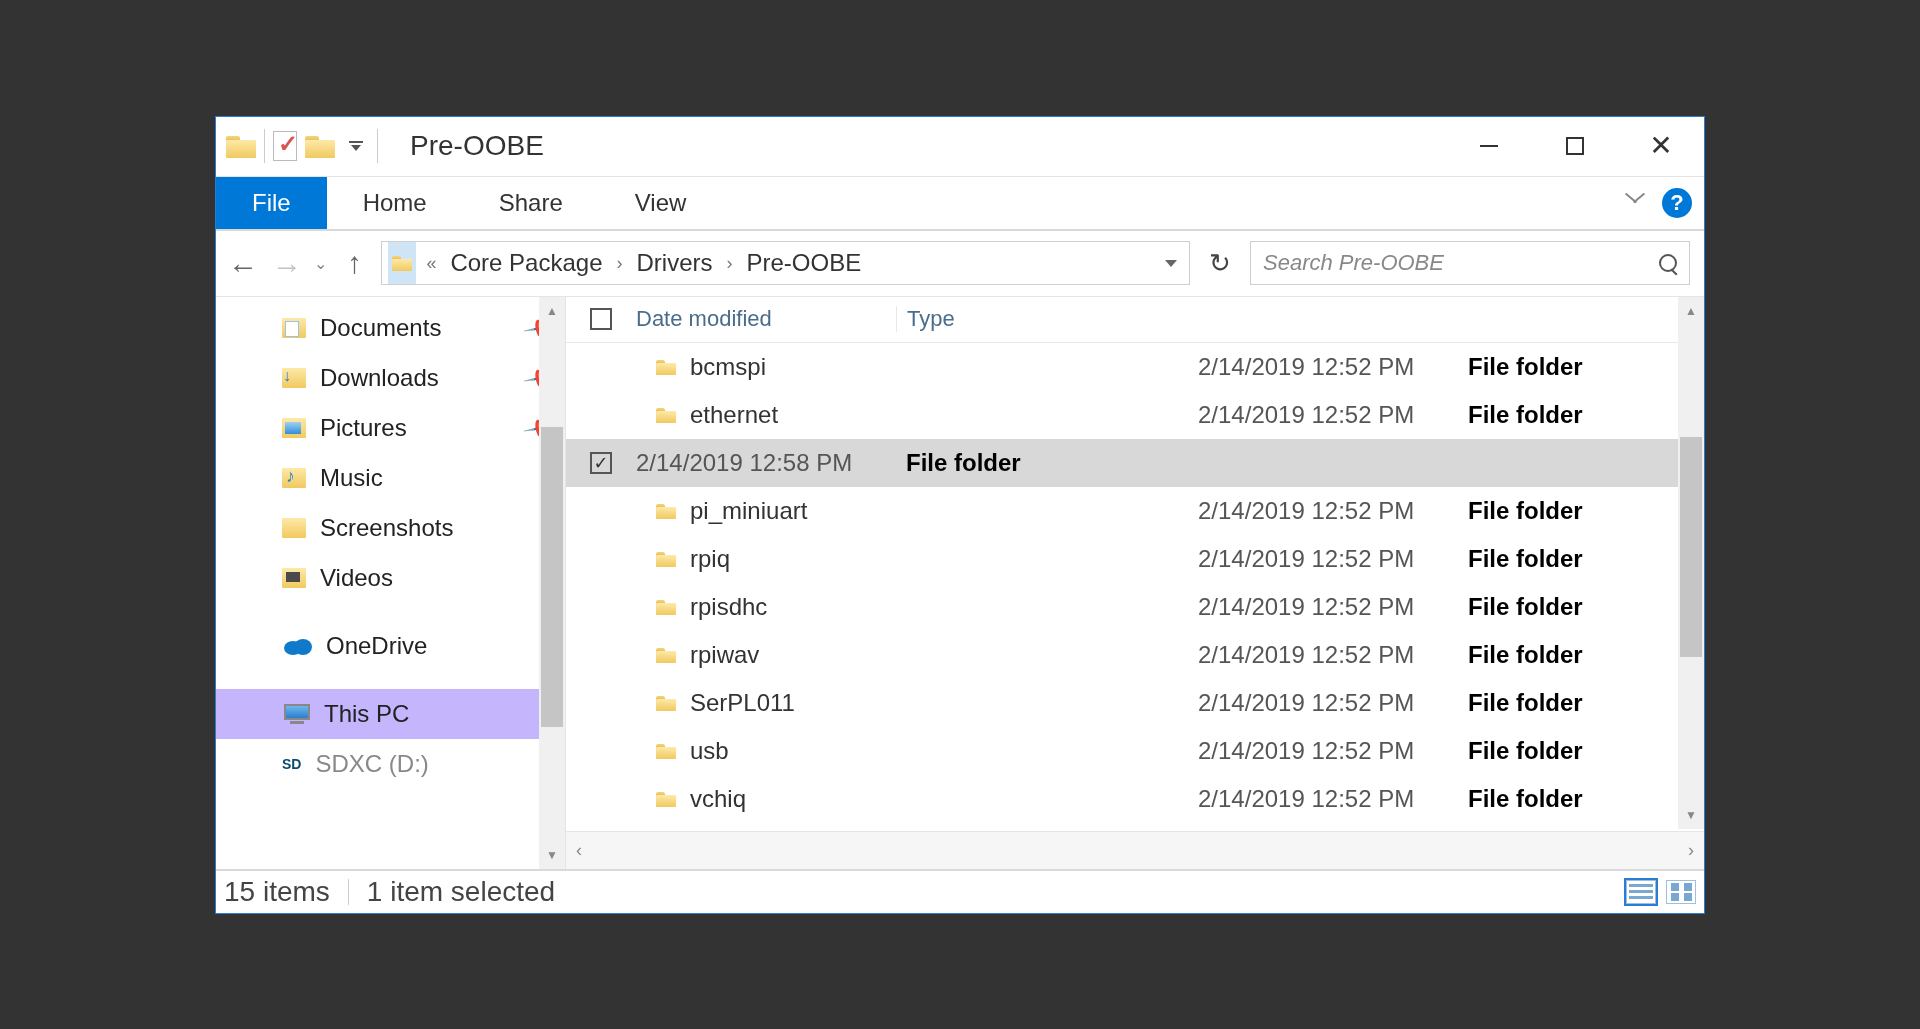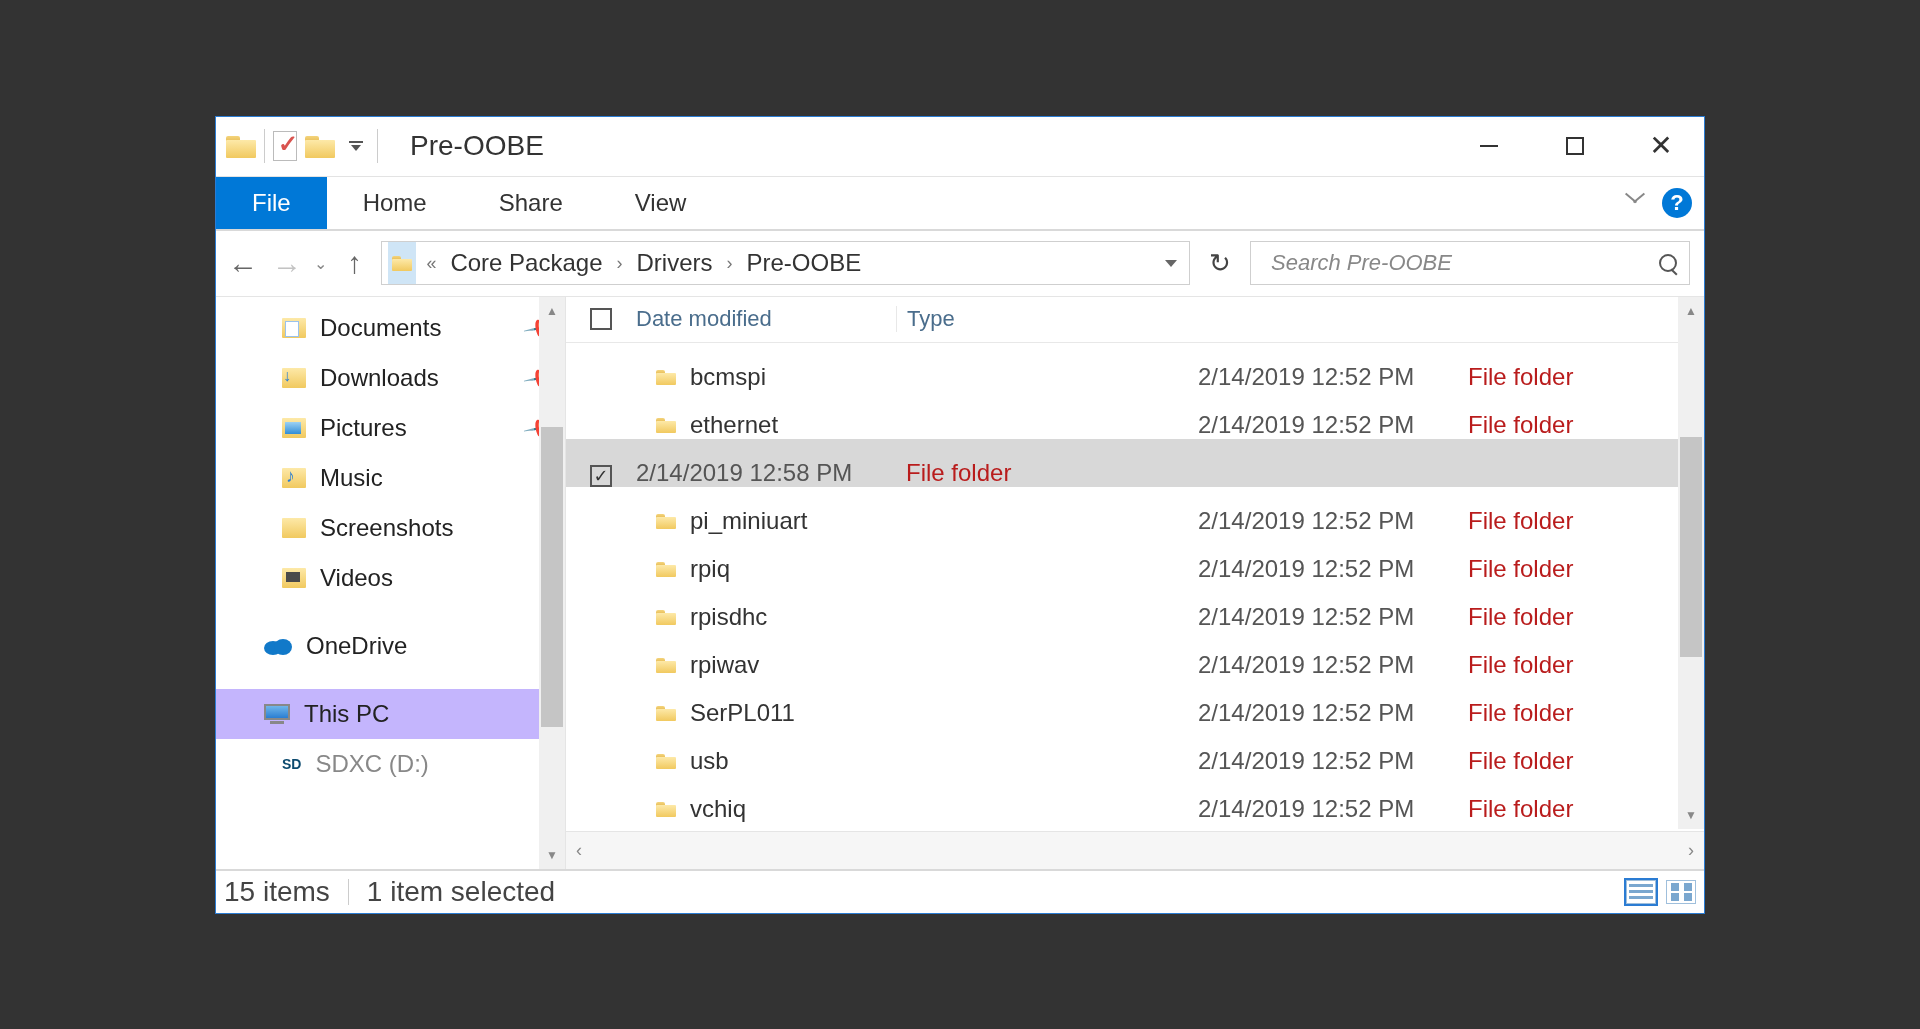--- a/index.html
+++ b/index.html
@@ -93,21 +93,21 @@
   }
   .addr-seg { display: flex; align-items: center; gap: 8px; font-size: 24px; color: #333; padding: 0 4px; height: 100%; }
   .addr-seg.highlight { background: #cfe5f6; }
   .addr-chevron { color: #777; font-size: 18px; padding: 0 4px; }
   .addr-dropdown { margin-left: auto; width: 0; height: 0; border-left: 6px solid transparent; border-right: 6px solid transparent; border-top: 7px solid #666; margin-right: 6px; }
   .refresh-btn { width: 40px; height: 44px; display: flex; align-items: center; justify-content: center; font-size: 26px; color: #444; }
   .search-box {
     width: 440px; height: 44px; border: 1px solid #cfcfcf; display: flex; align-items: center; padding: 0 12px; justify-content: space-between;
   }
   .search-box input {
-    border: none; outline: none; font-size: 22px; color: #333; width: 370px; background: transparent; margin-left: 8px;
+    border: none; outline: none; font-size: 22px; color: #333; width: 370px; background: transparent;
   }
   .search-box input::placeholder { color: #888; font-style: italic; }
   .search-icon { width: 18px; height: 18px; position: relative; }
   .search-icon::before {
     content: ""; position: absolute; width: 14px; height: 14px; border: 2px solid #555; border-radius: 50%;
   }
   .search-icon::after {
     content: ""; position: absolute; width: 2px; height: 8px; background: #555; left: 14px; top: 14px; transform: rotate(-45deg);
   }
 
@@ -118,21 +118,21 @@
   
   .nav-pane {
     width: 350px; display: flex; flex-direction: column; border-right: 1px solid #e5e5e5; position: relative;
   }
   .nav-scroller { flex: 1; overflow: hidden; position: relative; }
   .nav-list { position: absolute; inset: 0; padding: 6px 0; }
   .nav-item {
     height: 50px; display: flex; align-items: center; gap: 14px; padding-left: 66px; padding-right: 8px;
     font-size: 24px; color: #222;
   }
-  .nav-item.tight { padding-left: 48px; }
+  .nav-item.tight { padding-left: 68px; }
   .nav-item.selected { background: #c4b5fd; }
   .pin-icon { color: #bbb; font-size: 24px; transform: rotate(35deg); }
   .icon-downloads { width: 24px; height: 20px; background: linear-gradient(#fde9a8,#f1c95f); position: relative; border-radius: 1px; }
   .icon-downloads::after { content: "↓"; position: absolute; left: 1px; top: -1px; color: #2a7ed2; font-size: 16px; font-weight: bold; }
   .icon-documents { width: 24px; height: 20px; background: linear-gradient(#fde9a8,#f1c95f); position: relative; border-radius: 1px; }
   .icon-documents::after { content: ""; position: absolute; left: 3px; top: 3px; width: 12px; height: 14px; background: #fff; border: 1px solid #9ac2ec; }
   .icon-pictures { width: 24px; height: 20px; background: linear-gradient(#fde9a8,#f1c95f); position: relative; border-radius: 1px; }
   .icon-pictures::after { content: ""; position: absolute; left: 3px; top: 4px; width: 16px; height: 12px; background: linear-gradient(#9cd1f3,#328ed6); }
   .icon-music { width: 24px; height: 20px; background: linear-gradient(#fde9a8,#f1c95f); position: relative; border-radius: 1px; }
   .icon-music::after { content: "♪"; position: absolute; left: 4px; top: -2px; color: #2a7ed2; font-size: 18px; font-weight: bold; }
@@ -161,28 +161,28 @@
     height: 46px; display: flex; align-items: center; border-bottom: 1px solid #e8e8e8; font-size: 22px; color: #4a6d8c; padding-right: 26px;
   }
   .chk-col { width: 70px; display: flex; justify-content: center; }
   .hdr-chk { width: 22px; height: 22px; border: 2px solid #555; }
   .name-col { flex: 1; padding-left: 0; display: flex; align-items: center; gap: 170px; }
   .sort-caret { font-size: 14px; color: #888; }
   .date-col { width: 260px; }
   .type-col { width: 220px; padding-left: 10px; border-left: 1px solid #e8e8e8; }
   .file-list { flex: 1; overflow: hidden; position: relative; }
   .file-row {
-    height: 48px; display: flex; align-items: flex-end; font-size: 24px; color: #333; padding-right: 26px;
+    height: 48px; display: flex; align-items: center; font-size: 24px; color: #333; padding-right: 26px;
   }
   .file-row.selected { background: #d8d8d8; }
   .row-chk-col { width: 70px; display: flex; justify-content: center; }
   .row-chk { width: 22px; height: 22px; border: 2px solid #555; display: flex; align-items: center; justify-content: center; font-size: 18px; }
   .row-name { flex: 1; display: flex; align-items: center; gap: 14px; padding-left: 20px; }
   .row-date { width: 260px; color: #555; }
-  .row-type { width: 220px; color: #b91c1c; padding-left: 10px; }
+  .row-type { width: 220px; color: #000000; padding-left: 10px; font-weight: bold; }
   .v-track { position: absolute; right: 0; top: 0; bottom: 40px; width: 26px; background: #f0f0f0; }
   .v-track .arrow-up, .v-track .arrow-dn { position: absolute; left: 0; right: 0; height: 28px; display: flex; align-items: center; justify-content: center; color: #888; font-size: 12px; }
   .v-track .arrow-up { top: 0; } .v-track .arrow-dn { bottom: 0; }
   .v-thumb { position: absolute; left: 2px; right: 2px; top: 140px; height: 220px; background: #c5c5c5; }
   .h-track {
     height: 38px; border-top: 1px solid #e5e5e5; display: flex; align-items: center; justify-content: space-between; padding: 0 10px; color: #888; font-size: 18px; background: #f6f6f6;
   }
 
   
   .statusbar {

